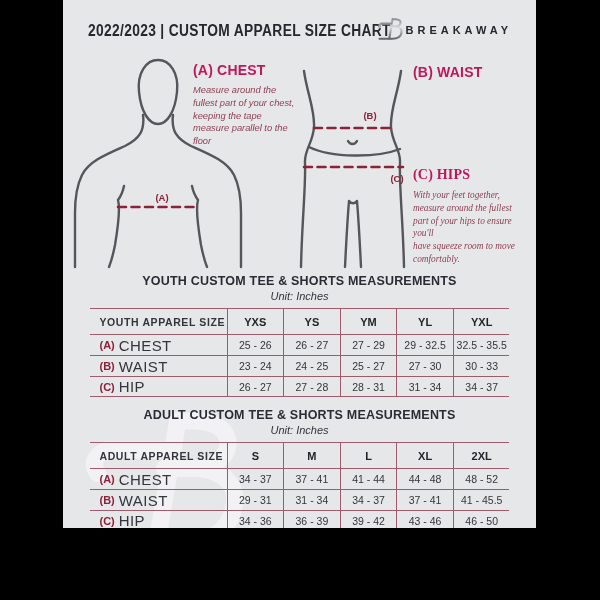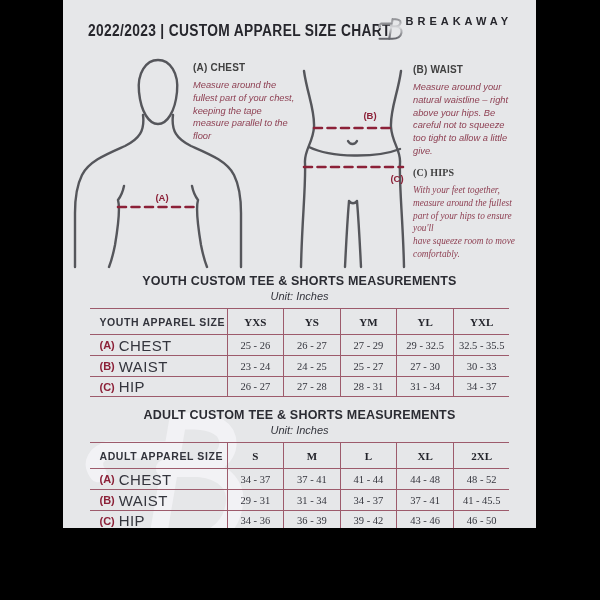--- a/index.html
+++ b/index.html
@@ -3,26 +3,26 @@
 <meta charset="utf-8">
 <style>
   html,body{margin:0;padding:0;}
   body{width:600px;height:600px;background:#000;position:relative;overflow:hidden;
        font-family:"Liberation Sans", sans-serif;}
   .doc{position:absolute;left:63px;top:0;width:473px;height:528px;background:#e6e7e9;overflow:hidden;}
 
   
   .hdr-title{position:absolute;left:25px;top:22px;font-size:16px;font-weight:800;color:#26262c;
              letter-spacing:.4px;transform:scaleX(.86);transform-origin:left center;white-space:nowrap;}
-  .brand{position:absolute;top:15px;right:24px;display:flex;align-items:flex-start;gap:2px;}
+  .brand{position:absolute;top:15px;right:24px;display:flex;align-items:center;gap:2px;}
   .brand-name{font-size:11px;font-weight:700;letter-spacing:4px;color:#26262c;}
 
   
   .instr{position:absolute;width:104px;}
-  .instr h3{margin:0 0 6px 0;font-size:10px;font-weight:800;color:#404040;letter-spacing:.2px;}
+  .instr h3{margin:0 0 6px 0;font-size:14px;font-weight:800;color:#be185d;letter-spacing:.2px;}
   .instr p{margin:0;font-size:9.3px;line-height:1.38;font-style:italic;color:#8e4053;white-space:pre-line;}
   #instr-a{left:130px;top:62px;}
   #instr-b{left:350px;top:64px;}
   #instr-c{left:350px;top:167px;font-family:Liberation Serif, serif;}
 
   
   .fig{position:absolute;}
   #fig-upper{left:8px;top:55px;}
   #fig-lower{left:228px;top:55px;}
   .fig path{fill:none;stroke:#55565b;stroke-width:2.4;stroke-linecap:round;}
@@ -36,21 +36,21 @@
   
   .tsection{position:absolute;left:0;width:473px;text-align:center;}
   #tsection-0{top:274px;}
   #tsection-1{top:408px;}
   .t-title{font-size:12.5px;font-weight:800;color:#2b2c33;letter-spacing:.2px;}
   .t-unit{font-size:11px;font-style:italic;color:#33343c;margin-top:2px;}
   .tbl{width:420px;margin:6px auto 0;display:grid;grid-template-columns:137px repeat(5,1fr);
        grid-template-rows:26px 21px 21px 21px;text-align:left;}
   .c{display:flex;align-items:center;justify-content:center;border-top:1.5px solid #9d5b6c;
      font-size:10.5px;color:#34353d;}
-  .c.vline{border-left:1.5px solid #9d5b6c;font-family:Liberation Serif, serif;}
+  .c.vline{border-left:1.5px solid #9d5b6c;}
   .c.lab{justify-content:flex-start;padding-left:10px;}
   .c.bot{border-bottom:1.5px solid #9d5b6c;}
   .c.size-head{font-weight:800;font-size:11px;color:#23242b;}
   .c.size-col-head{font-size:10.5px;letter-spacing:.6px;color:#33343c;}
   .pref{color:#8c2138;font-weight:800;margin-right:4px;font-size:11px;}
   .rowlab{font-size:15px;letter-spacing:.4px;color:#34353d;}
 
   
   .footer-bar{position:absolute;left:10px;right:9px;top:554px;height:46px;background:#711d34;
               border:1.5px solid #dfe0e3;border-bottom:none;}
@@ -100,21 +100,20 @@
     <path class="dash" d="M13 112 H112"></path>
     <text x="106" y="127" text-anchor="middle">(C)</text>
   </svg>
 
   <div class="instr" id="instr-a">
     <h3>(A) CHEST</h3>
     <p>Measure around the fullest part of your chest, keeping the tape measure parallel to the floor</p>
   </div>
   <div class="instr" id="instr-b">
     <h3>(B) WAIST</h3>
-    <p>Measure around your natural waistline – right above your hips. Be careful not to squeeze too tight to allow a little give.</p>
   </div>
   <div class="instr" id="instr-c">
     <h3>(C) HIPS</h3>
     <p>With your feet together, measure around the fullest part of your hips to ensure you'll
 have squeeze room to move comfortably.</p>
   </div>
 
   <svg class="watermark" width="175" height="170" viewBox="0 0 64 64">
     <path d="M37 7 C45 7 52 7 55 12 C58 18 53 24 45 25 L32 25 M45 25 C55 26 60 32 58 40 C56 50 46 54 36 54 L29 54 M37 7 L29 54"></path>
     <path d="M10 18 L34 18 M12 18 C6 19 4 23 7 27 M6 54 L29 54"></path>

